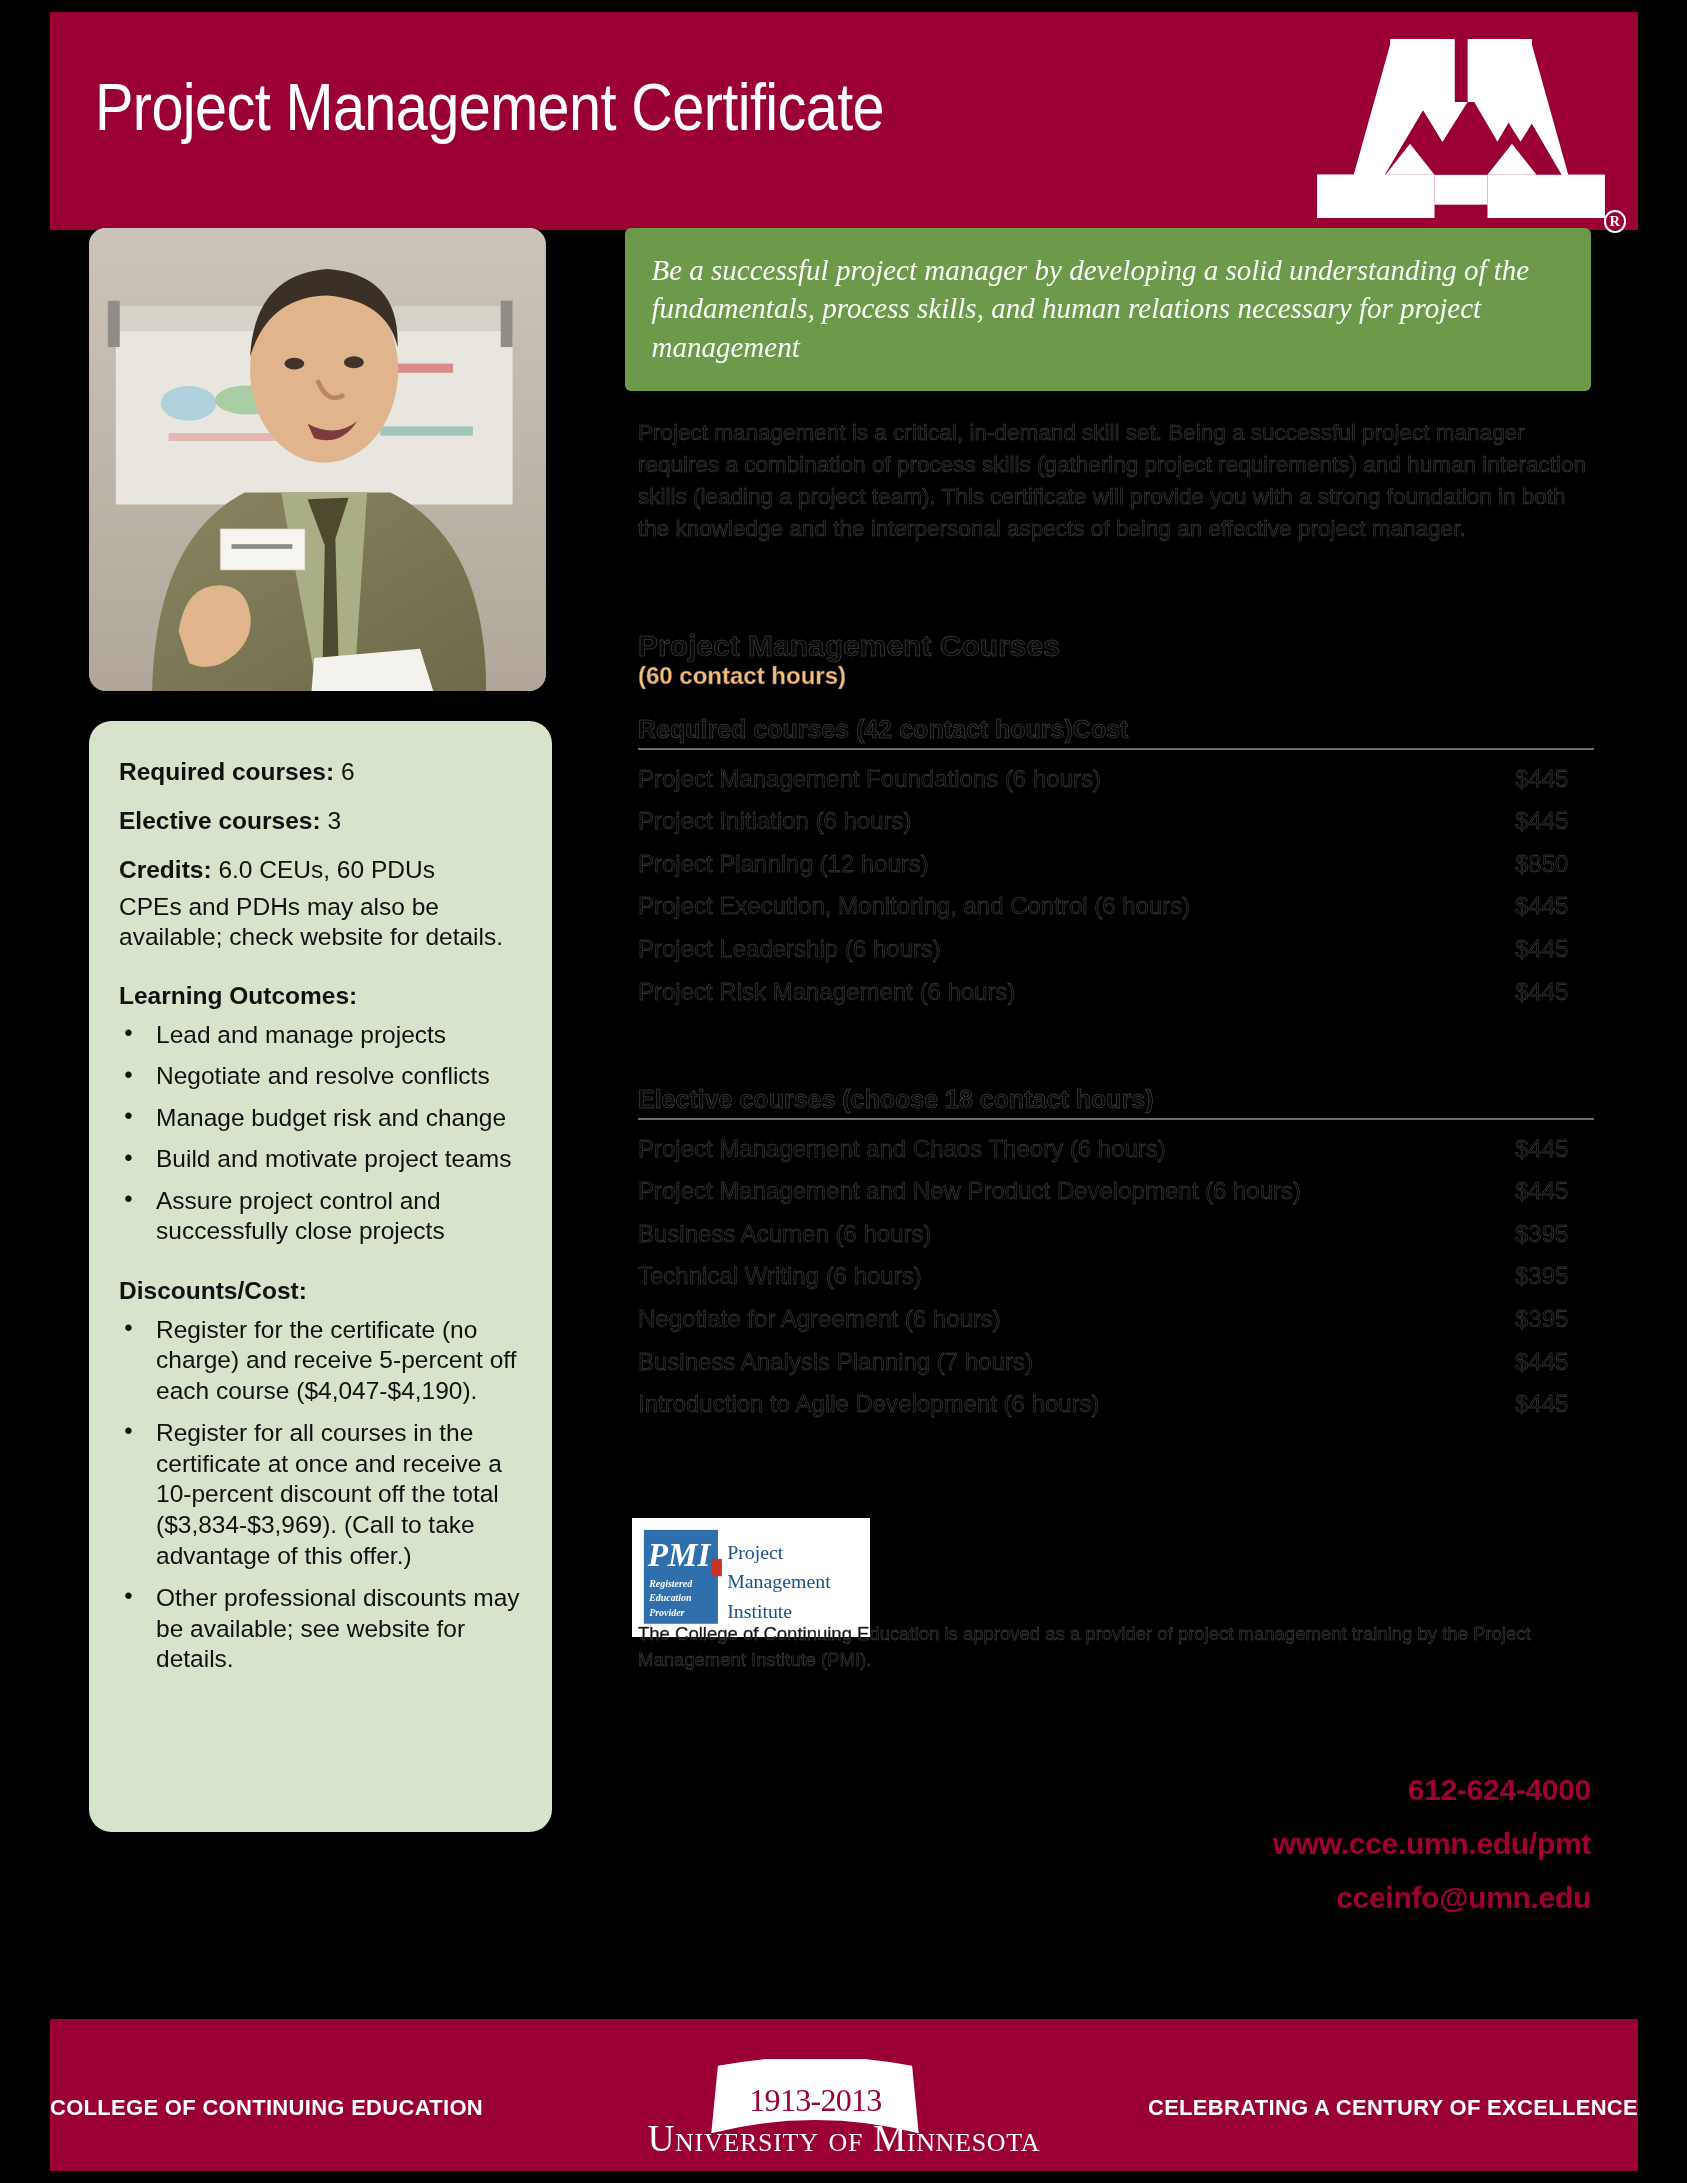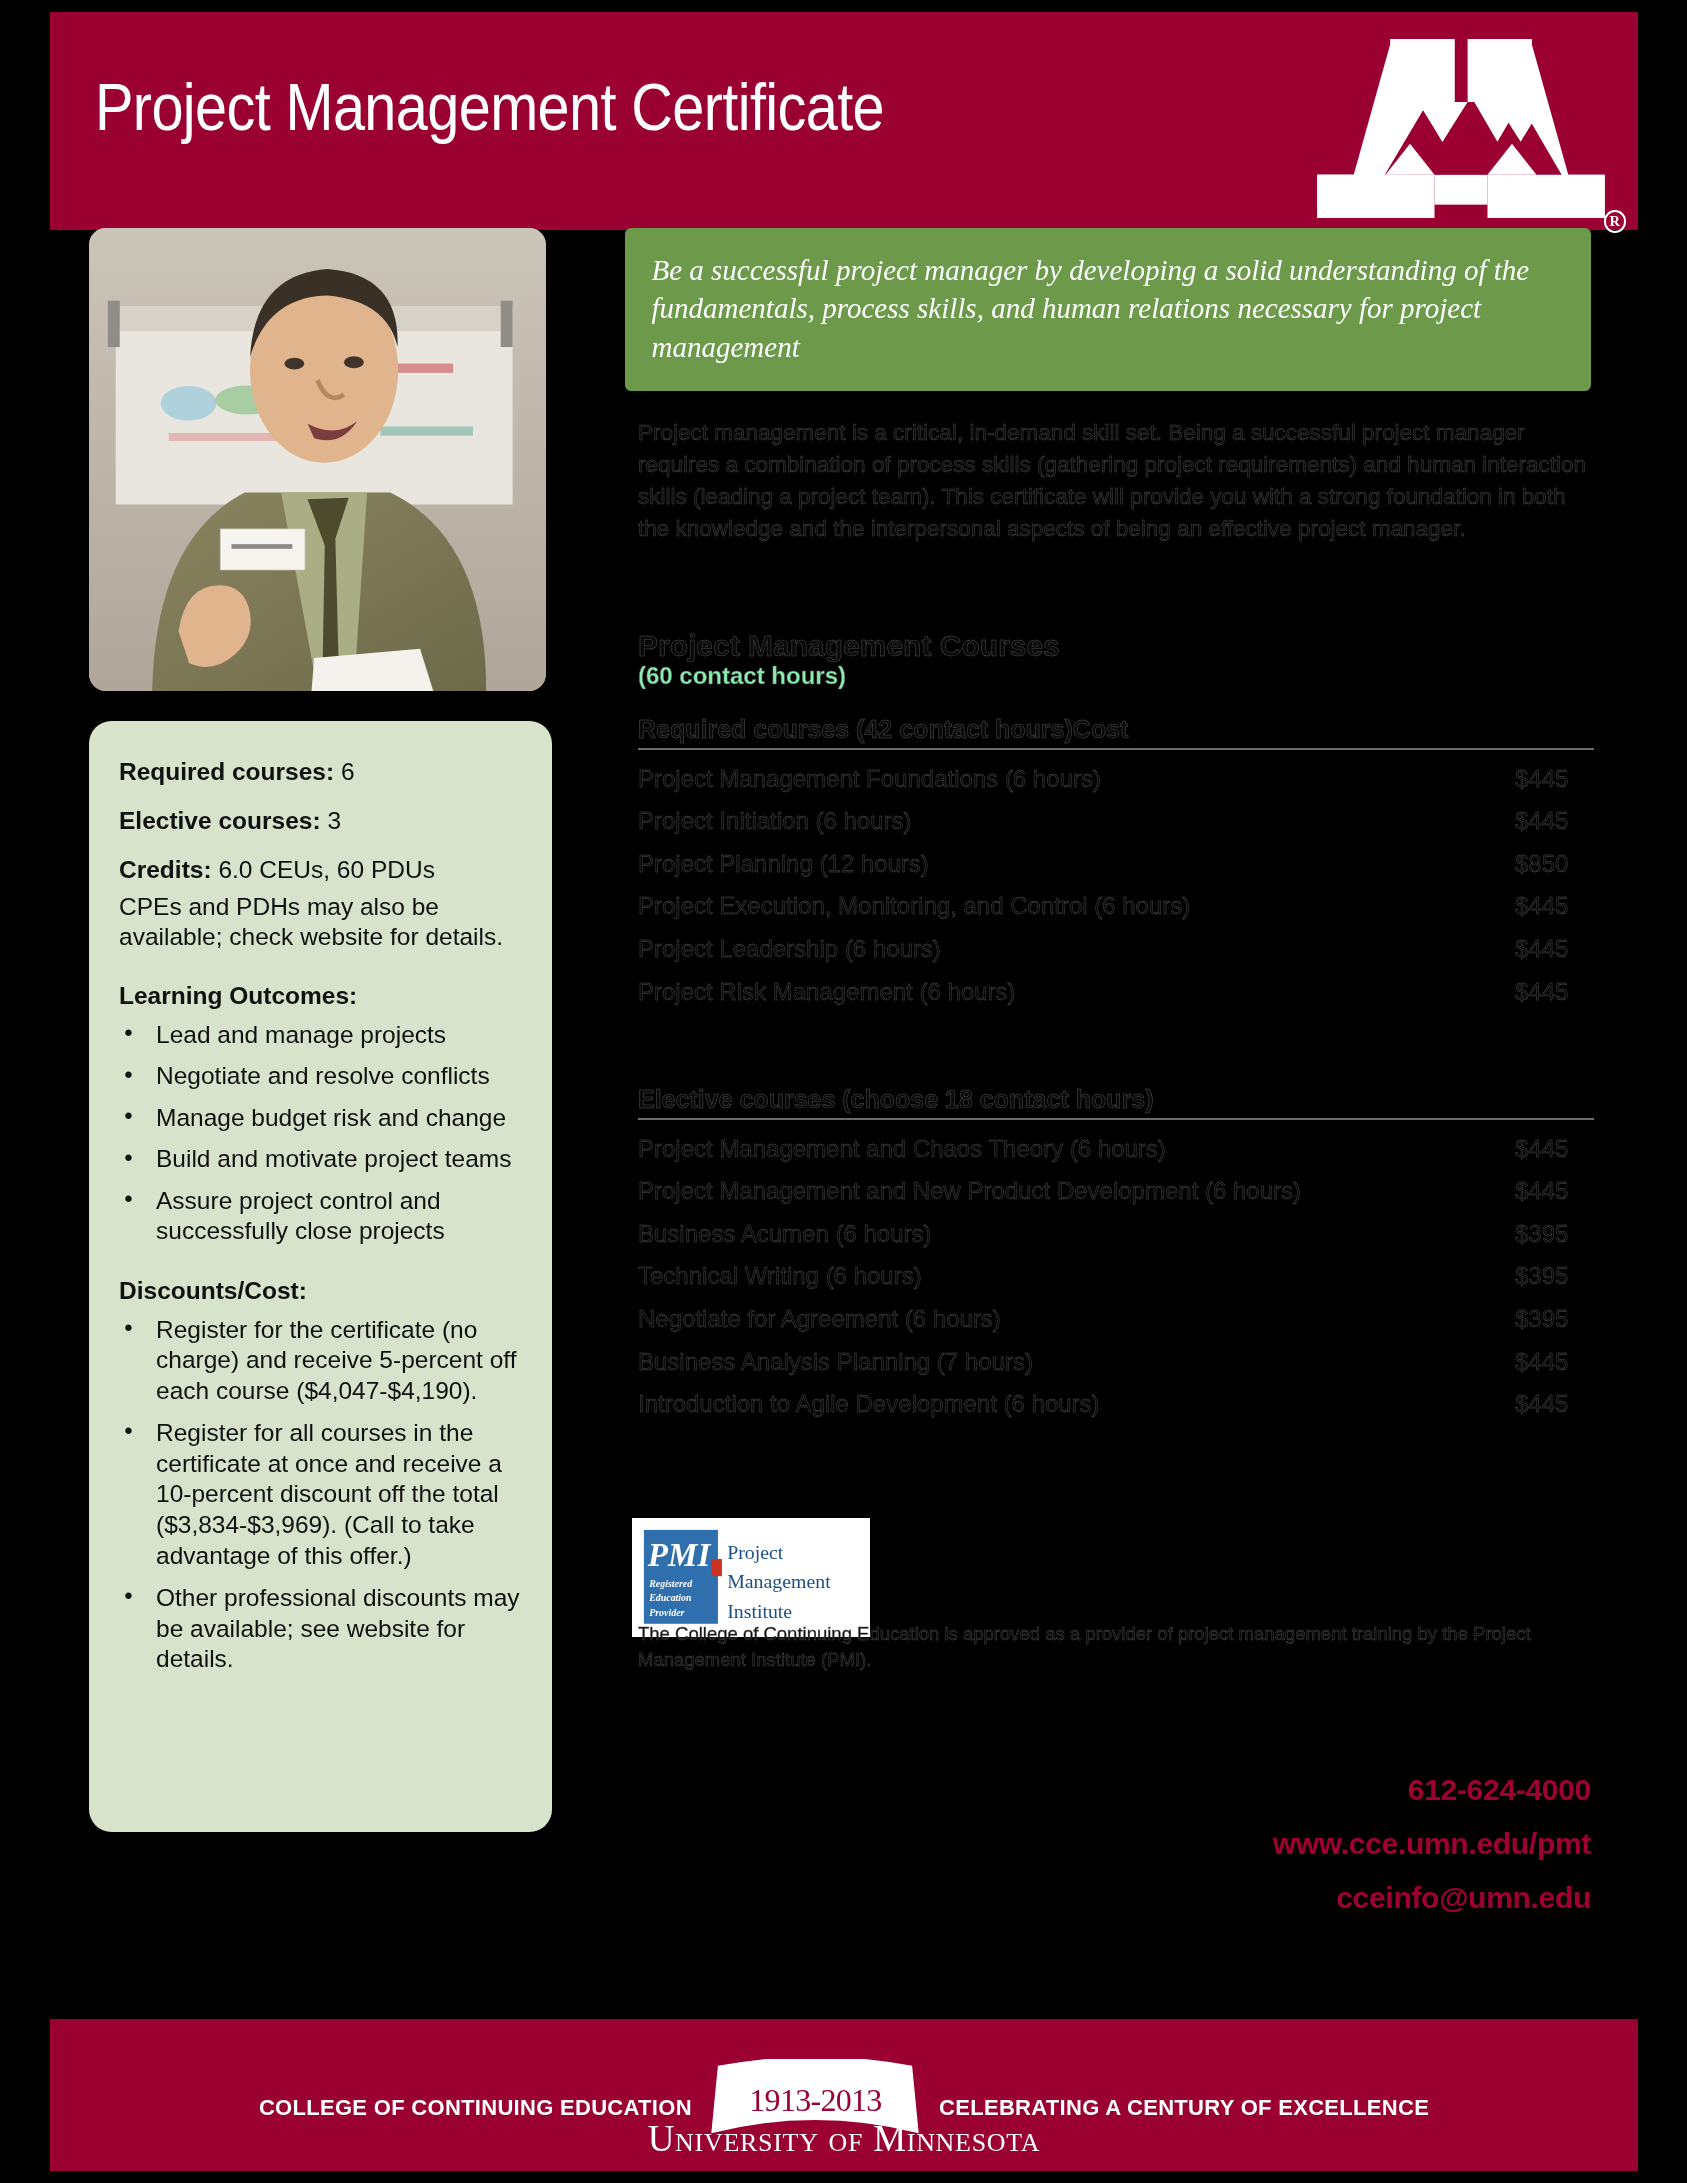--- a/index.html
+++ b/index.html
@@ -128,21 +128,21 @@
     left: 638px; top: 629px;
     font-size: 30px; font-weight: 700;
     color: #0a0a0a;
     -webkit-text-stroke: 0.5px #555;
     font-family: "Liberation Sans Narrow","Liberation Sans",sans-serif;
   }
   .courses-sub {
     position: absolute;
     left: 638px; top: 662px;
     font-size: 24px; font-weight: 700;
-    color: #86efac;
+    color: #fdba74;
     -webkit-text-stroke: 0.5px #555;
     font-family: "Liberation Sans Narrow","Liberation Sans",sans-serif;
   }
 
   .table-block { position: absolute; left: 638px; width: 956px; }
   #required-table { top: 715px; }
   #elective-table { top: 1085px; }
 
   .t-head {
     display: flex; justify-content: flex-start; align-items: flex-end;
@@ -200,22 +200,22 @@
   
   .footer {
     position: absolute;
     left: 50px; bottom: 12px;
     width: 1588px; height: 152px;
     background: #9a0032;
   }
   .footer-row {
     position: absolute;
     left: 0; top: 52px; width: 100%;
-    display: flex; justify-content: center; align-items: center;
-    gap: 0px;
+    display: flex; justify-content: space-between; align-items: center;
+    gap: 12px;
   }
   .footer-txt {
     color: #ffffff;
     font-size: 22px; font-weight: 700;
     letter-spacing: 0.3px;
     font-family: "Liberation Sans Narrow","Liberation Sans",sans-serif;
   }
   .ribbon {
     position: relative;
     width: 218px; height: 85px;

